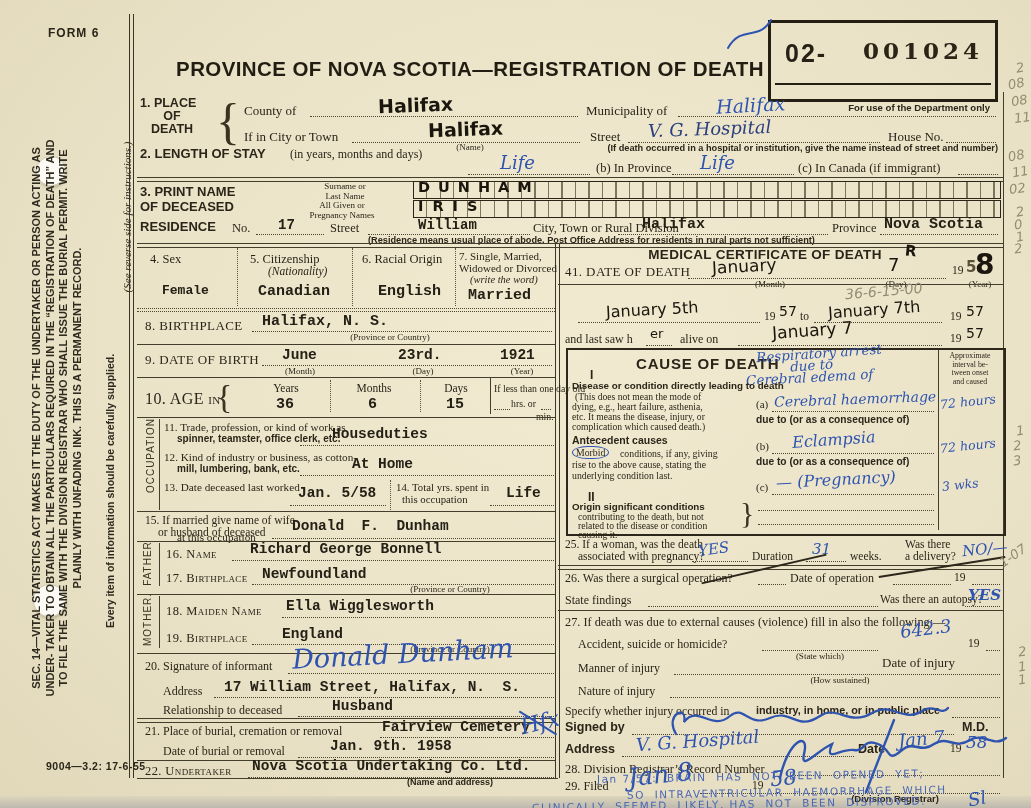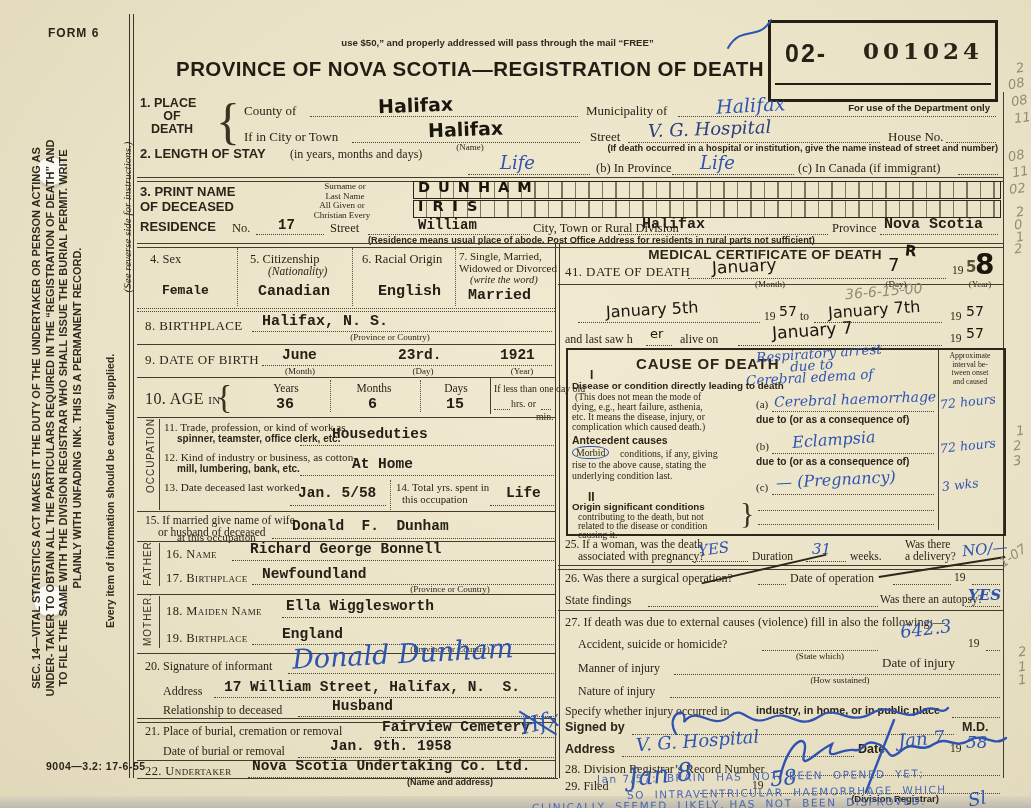--- a/index.html
+++ b/index.html
@@ -45,21 +45,20 @@
 
   <div class="a sans b rot c" style="left:-202px;top:370px;width:560px;height:96px;font-size:11px;line-height:13.5px;color:#2e2a1e;">SEC. 14—VITAL STATISTICS ACT MAKES IT THE DUTY OF THE UNDERTAKER OR PERSON ACTING AS UNDER- TAKER TO OBTAIN ALL THE PARTICULARS REQUIRED IN THE “REGISTRATION OF DEATH” AND TO FILE THE SAME WITH THE DIVISION REGISTRAR WHO SHALL ISSUE THE BURIAL PERMIT. WRITE PLAINLY WITH UNFADING INK.  THIS IS A PERMANENT RECORD.</div>
   <div class="a sans b rot c" style="left:-100px;top:485px;width:420px;font-size:10.5px;color:#2e2a1e;">Every item of information should be carefully supplied.</div>
   <div class="a ser i rot c" style="left:-23px;top:211px;width:300px;font-size:11px;">(See reverse side for instructions.)</div>
 
   <div class="a vdbl" style="left:129px;top:14px;height:764px;"></div>
   <div class="a vdbl" style="left:555px;top:244px;height:534px;"></div>
   <div class="a vln" style="left:1003px;top:92px;height:686px;"></div>
 
   <div class="a sans b" style="left:48px;top:26px;font-size:12px;letter-spacing:1px;">FORM 6</div>
-  <div class="a sans b c" style="left:225px;top:37px;width:545px;font-size:9.6px;color:#2e2a1e;">use $50,” and properly addressed will pass through the mail “FREE”</div>
   <div class="a sans b c" style="left:150px;top:57px;width:640px;font-size:20.5px;letter-spacing:.4px;color:#211d12;">PROVINCE OF NOVA SCOTIA—REGISTRATION OF DEATH</div>
 
   <div class="a" style="left:768px;top:20px;width:224px;height:76px;border:3px solid #231f13;">
     <span class="a sans b" style="left:14px;top:16px;font-size:25px;letter-spacing:2px;color:#262117;">02-</span>
     <span class="a b" style="left:92px;top:14px;font-size:23px;letter-spacing:4px;font-family:'DejaVu Serif',serif;color:#2a2316;">001024</span>
     <div class="a" style="left:4px;right:4px;bottom:14px;height:1.6px;background:#231f13;"></div>
   </div>
   <div class="a sans b r" style="left:800px;top:102px;width:190px;font-size:9.6px;">For use of the Department only</div>
   <svg class="a" style="left:722px;top:16px;" width="52" height="40">
       <path d="M6 32 C20 8,36 26,49 4" fill="none" stroke="#2f54b0" stroke-width="2" stroke-linecap="round"></path>
@@ -103,21 +102,21 @@
   <span class="a sans b" style="left:140px;top:184px;font-size:13px;">3. PRINT NAME</span>
   <span class="a sans b" style="left:140px;top:199px;font-size:13px;">OF DECEASED</span>
   <div class="a ser c" style="left:300px;top:182px;width:90px;font-size:9px;line-height:9.5px;">
     <div>Surname or</div>
     <div>Last Name</div>
   </div>
   <div class="a strip" style="left:413px;top:181px;width:586px;height:16px;"></div>
   <span class="a handk" style="left:418px;top:179px;font-size:14.5px;letter-spacing:8px;">DUNHAM</span>
   <div class="a ser c" style="left:292px;top:201px;width:100px;font-size:9px;line-height:9.5px;">
     <div>All Given or</div>
-    <div>Christian Every</div>
+    <div>Pregnancy Names</div>
   </div>
   <div class="a strip" style="left:413px;top:200px;width:586px;height:16px;"></div>
   <span class="a handk" style="left:418px;top:198px;font-size:14.5px;letter-spacing:9px;">IRIS</span>
 
   <span class="a sans b" style="left:140px;top:219px;font-size:13px;">RESIDENCE</span>
   <span class="a ser" style="left:232px;top:221px;font-size:12.5px;">No.</span>
   <div class="a dot" style="left:256px;top:232px;width:68px;"></div>
   <span class="a typed" style="left:278px;top:217px;font-size:14px;">17</span>
   <span class="a ser" style="left:330px;top:221px;font-size:12.5px;">Street</span>
   <div class="a dot" style="left:368px;top:232px;width:162px;"></div>

